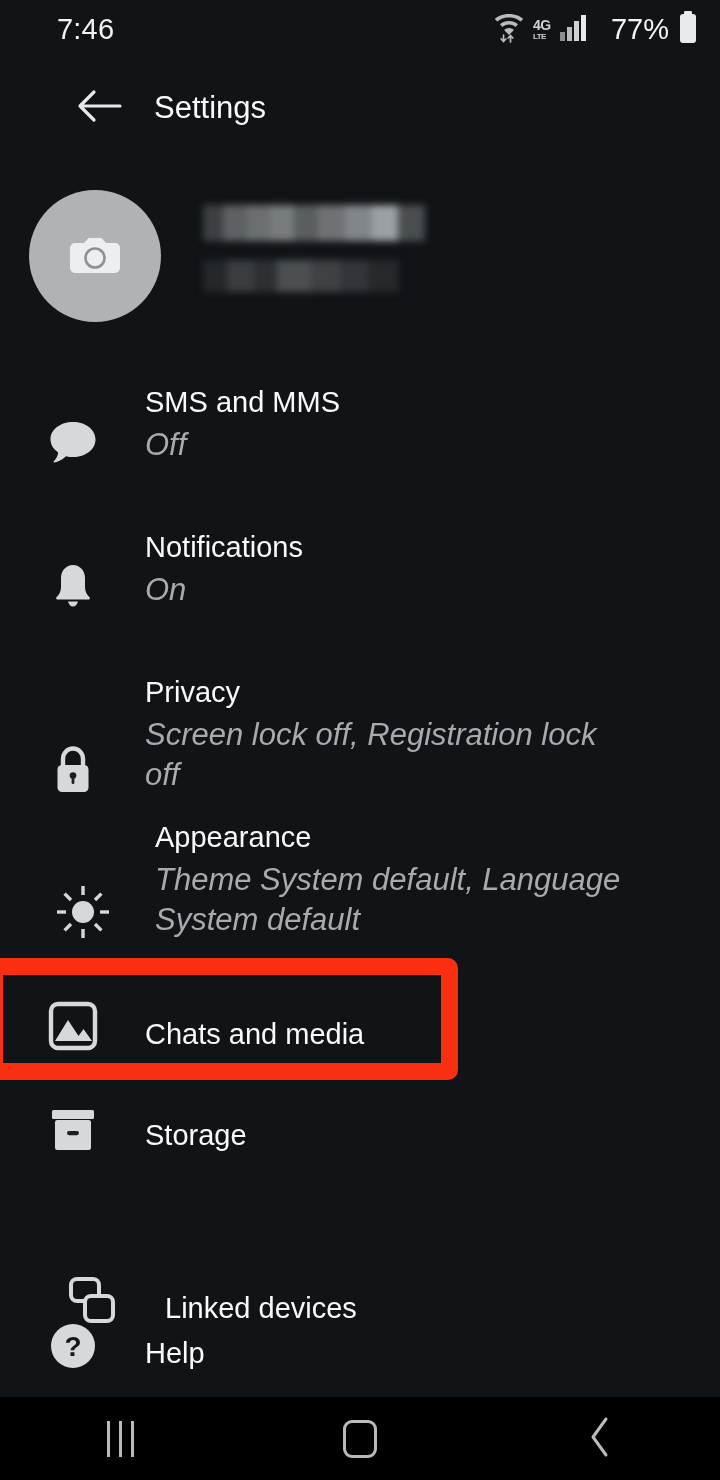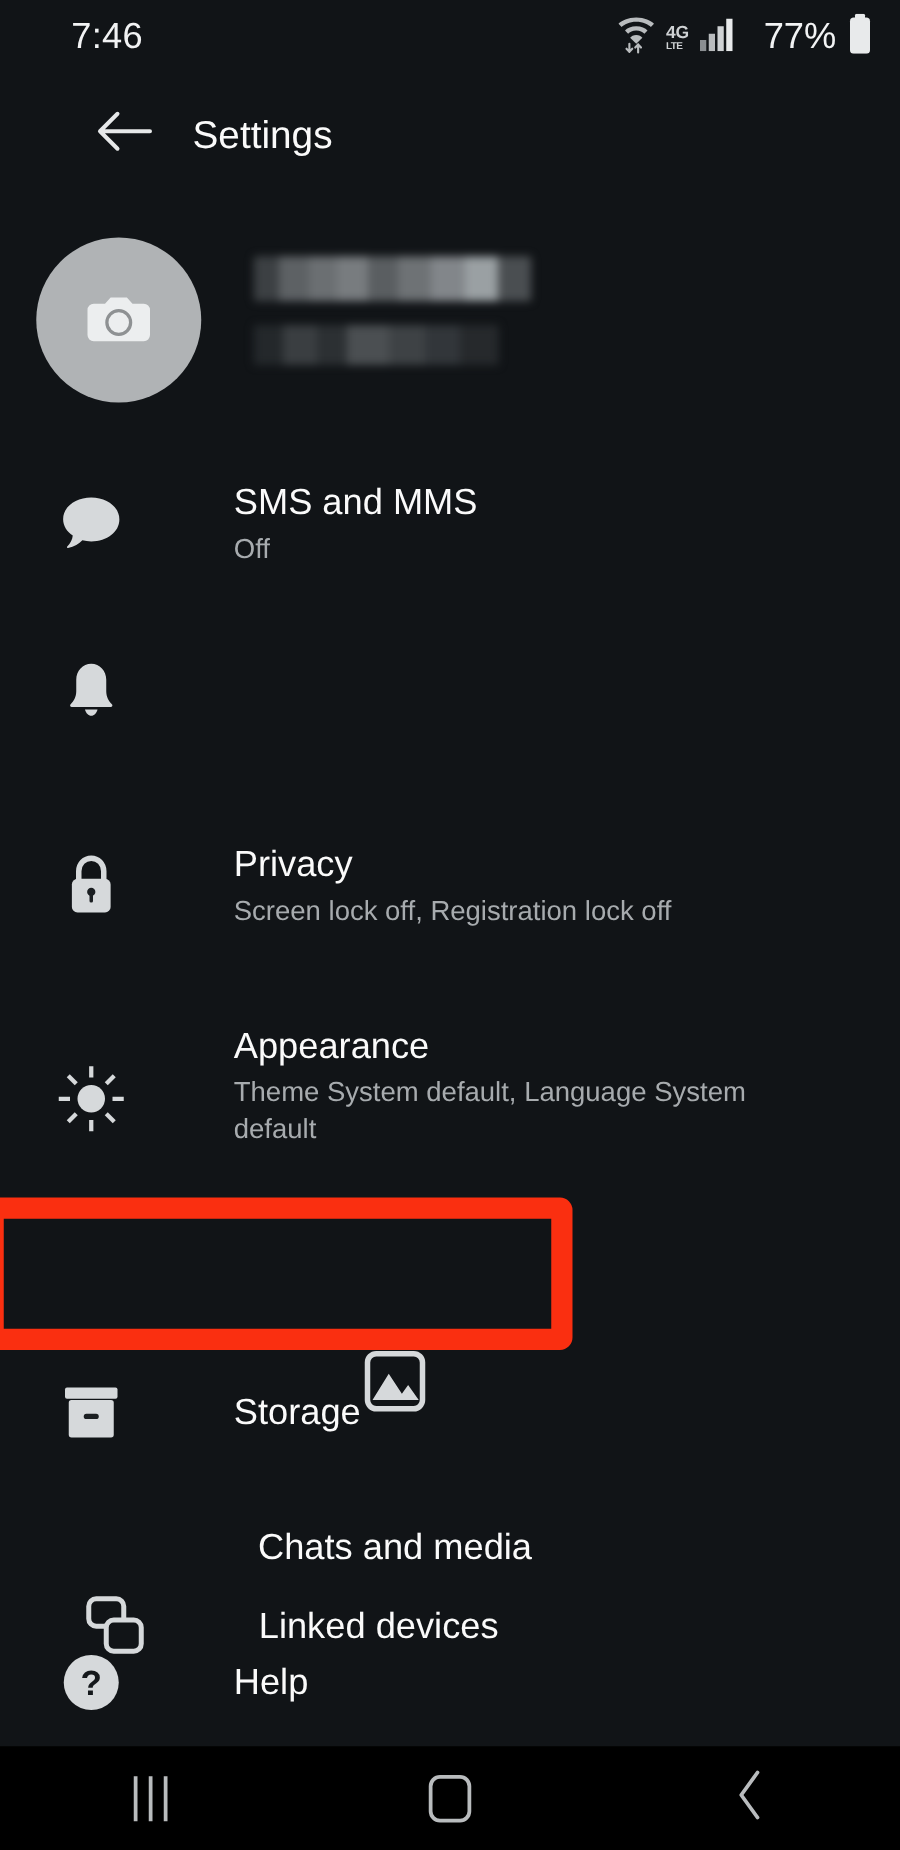--- a/index.html
+++ b/index.html
@@ -65,29 +65,29 @@
     width:196px; height:32px;
     background:
       linear-gradient(90deg,
         #24282b 0 12%, #3a3e41 12% 26%, #2c3033 26% 38%,
         #4b4f52 38% 55%, #3e4245 55% 70%, #32363a 70% 84%, #26292c 84% 100%);
   }
 
   
   .row{
     position:absolute; left:0; width:632px;
-    display:flex; align-items:center;gap:42px;
+    display:flex; align-items:flex-end;
   }
   .row-icon{
     width:145px; flex:0 0 145px;
     display:flex; align-items:center; justify-content:center;
   }
   .row-text{ padding-top:2px; }
   .row-title{ font-size:29px; color:#fafafa; line-height:1.22; }
-  .row-sub{ font-size:22px; color:#a7abae; line-height:1.28; margin-top:5px; max-width:545px; }
+  .row-sub{ font-size:31px; color:#a7abae; line-height:1.28; margin-top:5px; max-width:545px;font-style:italic; }
 
   
   #highlight-box{
     position:absolute; left:-14px; top:958px;
     width:472px; height:122px;
     border:17px solid #fa2f10;
     border-radius:10px;
     pointer-events:none;
   }
 
@@ -184,38 +184,42 @@
   </div>
 </div>
 
 <div class="row" style="top:528px;">
   <div class="row-icon">
     <svg width="44" height="48" viewBox="0 0 44 48">
       <path d="M22 3 C15.2 3 10 8.6 10 15.8 L10 25 C10 29.5 8 33 5.5 35.3 C4.6 36.1 5.2 37.6 6.4 37.6 L37.6 37.6 C38.8 37.6 39.4 36.1 38.5 35.3 C36 33 34 29.5 34 25 L34 15.8 C34 8.6 28.8 3 22 3 Z" fill="#d6d9db"></path>
       <path d="M17 39.5 C17.8 42.6 19.7 44.5 22 44.5 C24.3 44.5 26.2 42.6 27 39.5 Z" fill="#d6d9db"></path>
     </svg>
   </div>
+  <div class="row-text">
+    <div class="row-title">Notifications</div>
+    <div class="row-sub">On</div>
+  </div>
 </div>
 
 <div class="row" style="top:673px;">
   <div class="row-icon">
     <svg width="42" height="50" viewBox="0 0 42 50">
       <path d="M11 21 L11 14 C11 8 15.5 3.5 21 3.5 C26.5 3.5 31 8 31 14 L31 21" fill="none" stroke="#d6d9db" stroke-width="4.4"></path>
       <rect x="5.5" y="20" width="31" height="27" rx="4.5" fill="#d6d9db"></rect>
       <circle cx="21" cy="30.5" r="3.3" fill="#1b1f22"></circle>
       <rect x="19.6" y="31" width="2.8" height="8" rx="1.3" fill="#1b1f22"></rect>
     </svg>
   </div>
   <div class="row-text">
     <div class="row-title">Privacy</div>
     <div class="row-sub">Screen lock off, Registration lock off</div>
   </div>
 </div>
 
-<div class="row" style="top:818px;">
+<div class="row" style="top:818px;padding-left:10px;">
   <div class="row-icon" style="padding-top:24px;">
     <svg width="56" height="56" viewBox="0 0 56 56">
       <circle cx="28" cy="28" r="11" fill="#d6d9db"></circle>
       <g stroke="#d6d9db" stroke-width="3.4" stroke-linecap="butt">
         <line x1="28" y1="2" x2="28" y2="11"></line>
         <line x1="28" y1="45" x2="28" y2="54"></line>
         <line x1="2" y1="28" x2="11" y2="28"></line>
         <line x1="45" y1="28" x2="54" y2="28"></line>
         <line x1="9.6" y1="9.6" x2="16" y2="16"></line>
         <line x1="40" y1="40" x2="46.4" y2="46.4"></line>
@@ -223,21 +227,21 @@
         <line x1="16" y1="40" x2="9.6" y2="46.4"></line>
       </g>
     </svg>
   </div>
   <div class="row-text">
     <div class="row-title">Appearance</div>
     <div class="row-sub">Theme System default, Language System default</div>
   </div>
 </div>
 
-<div class="row" style="top:1032px;flex-direction:column;">
+<div class="row" style="top:1000px;">
   <div class="row-icon">
     <svg width="52" height="52" viewBox="0 0 52 52">
       <path d="M11 4 h30 a7 7 0 0 1 7 7 v30 a7 7 0 0 1 -7 7 h-30 a7 7 0 0 1 -7 -7 v-30 a7 7 0 0 1 7 -7 z" fill="none" stroke="#d6d9db" stroke-width="4.4"></path>
       <path d="M8 41 L21 20 L31.5 36 L36.5 29 L45 41 Z" fill="#d6d9db"></path>
     </svg>
   </div>
   <div class="row-text">
     <div class="row-title">Chats and media</div>
   </div>
 </div>

